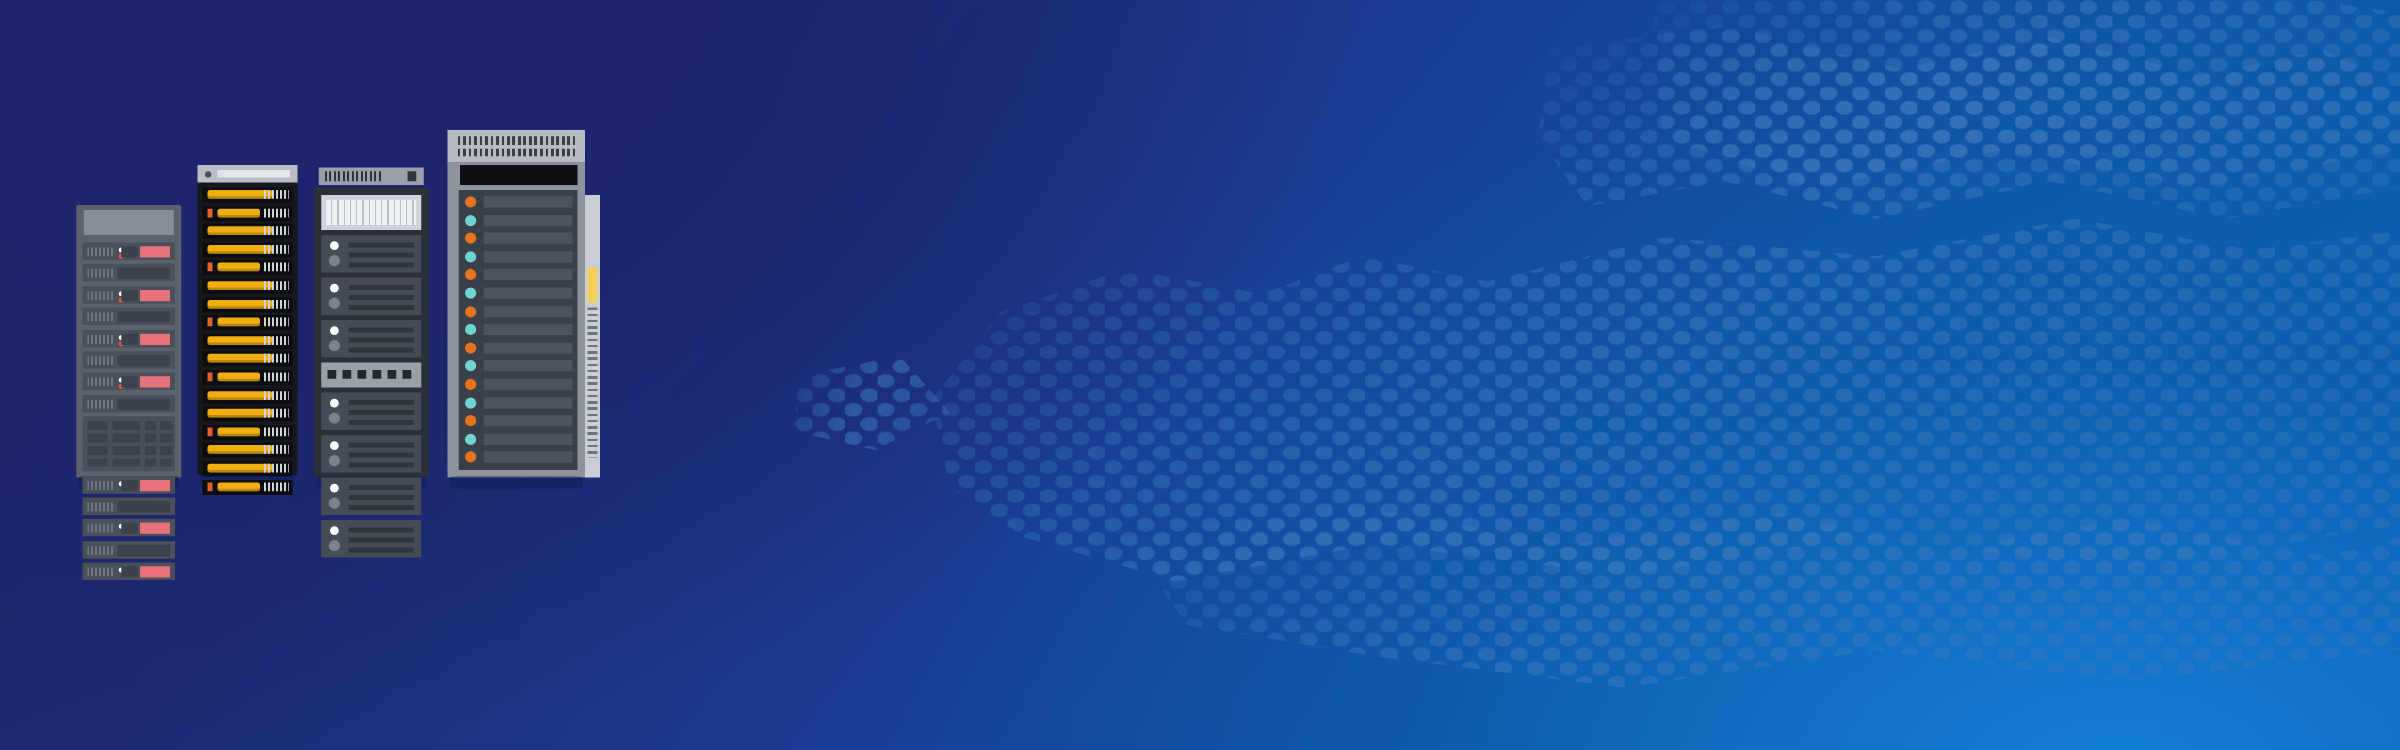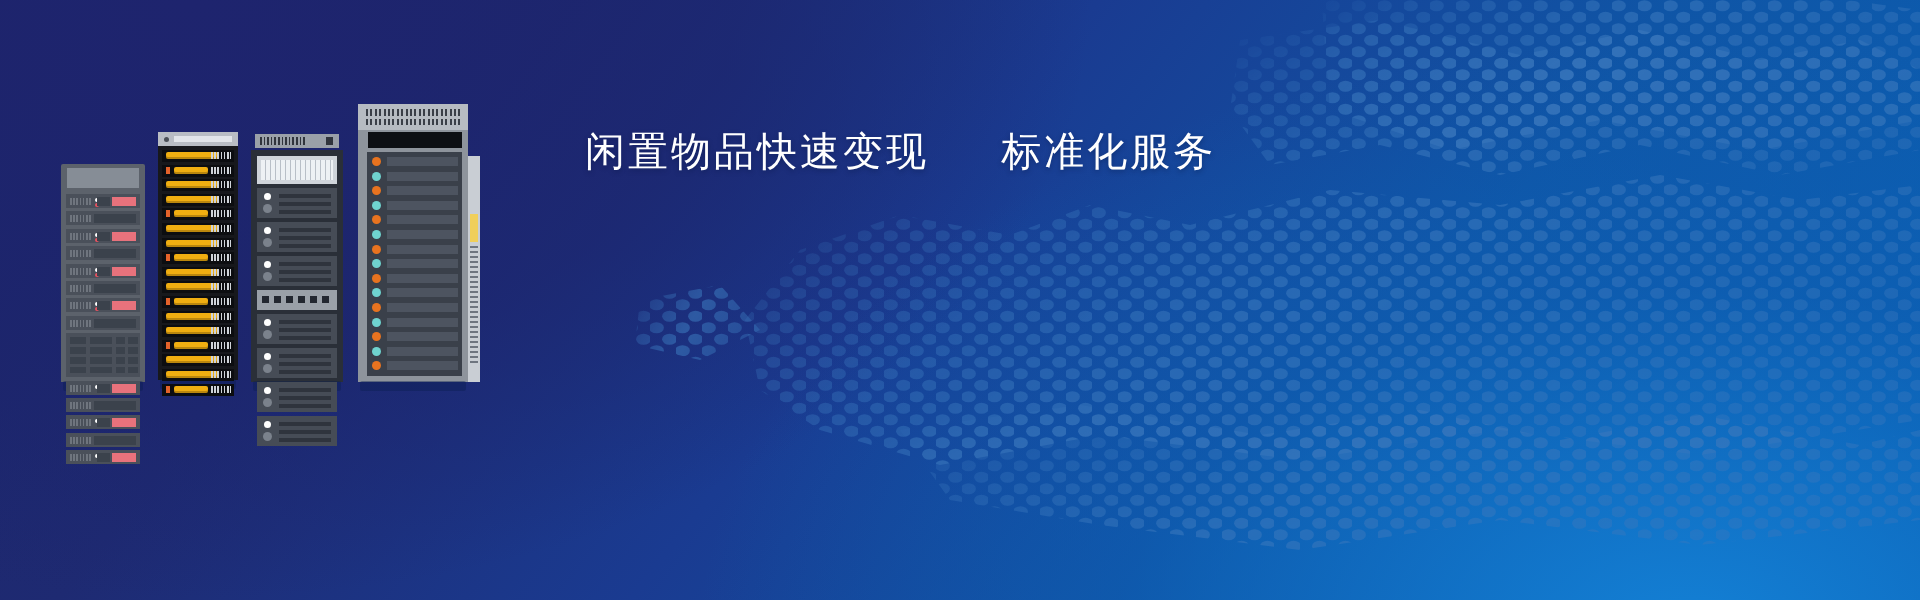--- a/index.html
+++ b/index.html
@@ -460,20 +460,15 @@
       </div>
       <div class="side">
         <span class="amber"></span>
           <span class="v"></span>
       </div>
     </div>
 
   </div>
 
   <div class="copy">
-    <div class="subline">
-      <span>闲置物品快速变现</span>
-      <span class="sub-gap"></span>
-      <span>标准化服务</span>
-    </div>
   </div>
 
 </div>
 
 </body></html>

